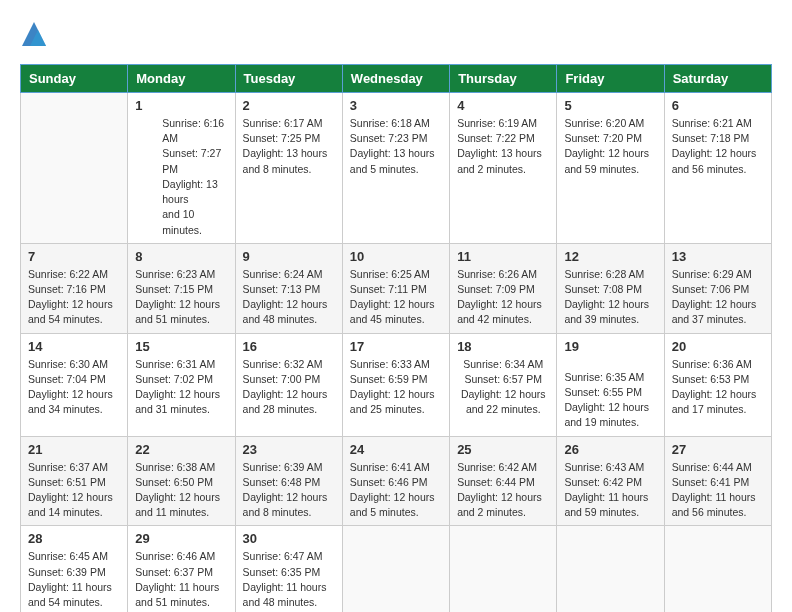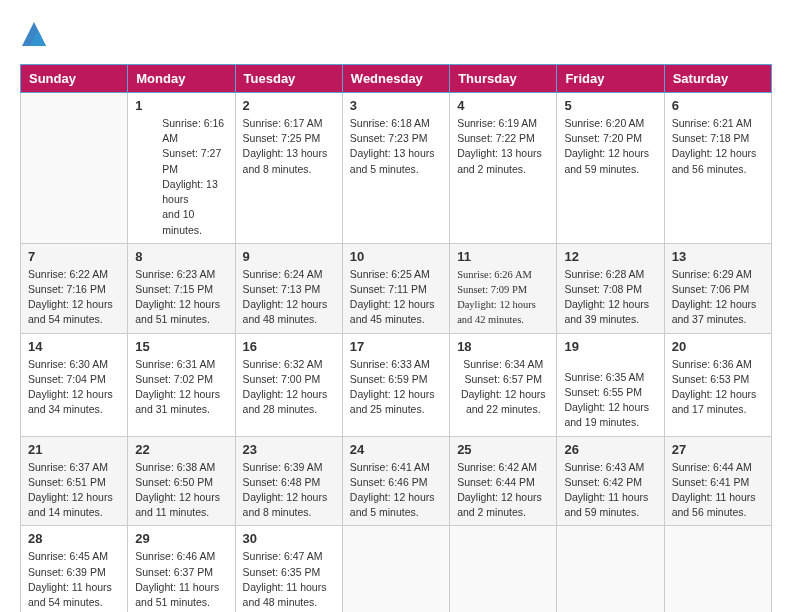--- a/index.html
+++ b/index.html
@@ -50,21 +50,21 @@
     }
     .location {
       font-size: 15px;
       color: #444;
     }
     table {
       width: 100%;
       border-collapse: collapse;
     }
     thead tr th {
-      background-color: #be185d;
+      background-color: #15803d;
       color: #fff;
       text-align: left;
       padding: 6px 8px;
       font-size: 13px;
       font-weight: bold;
       border: 1px solid #5a9fd4;
     }
     tbody tr td {
       border: 1px solid #ccc;
       vertical-align: top;
@@ -196,21 +196,21 @@
         </td>
         <td>
           <span class="day-num">10</span>
           <div class="day-info" style="white-space: pre-line;">Sunrise: 6:25 AM
 Sunset: 7:11 PM
 Daylight: 12 hours
 and 45 minutes.</div>
         </td>
         <td>
           <span class="day-num">11</span>
-          <div class="day-info" style="white-space: pre-line; font-family: Liberation Serif, serif;">Sunrise: 6:26 AM
+          <div class="day-info" style="white-space: pre-line;">Sunrise: 6:26 AM
 Sunset: 7:09 PM
 Daylight: 12 hours
 and 42 minutes.</div>
         </td>
         <td>
           <span class="day-num">12</span>
           <div class="day-info" style="white-space: pre-line;">Sunrise: 6:28 AM
 Sunset: 7:08 PM
 Daylight: 12 hours
 and 39 minutes.</div>

